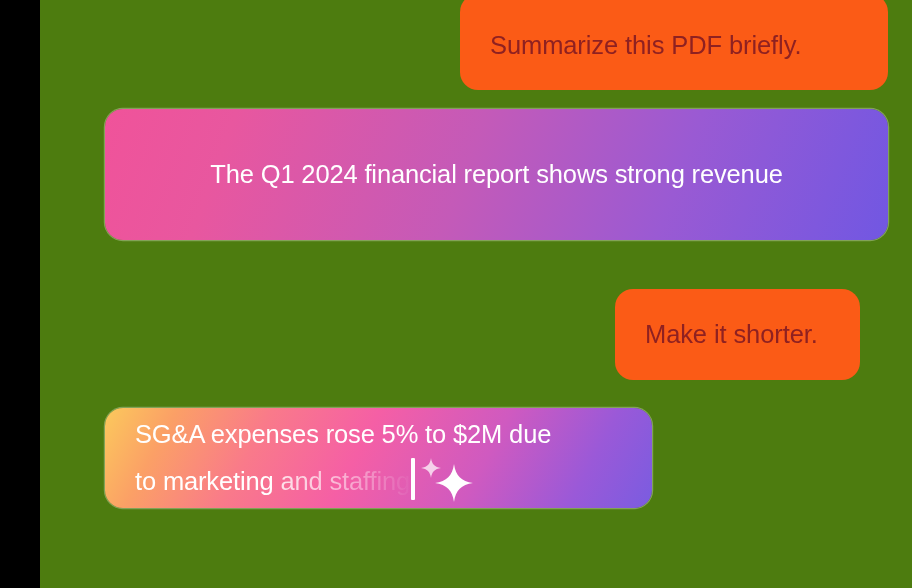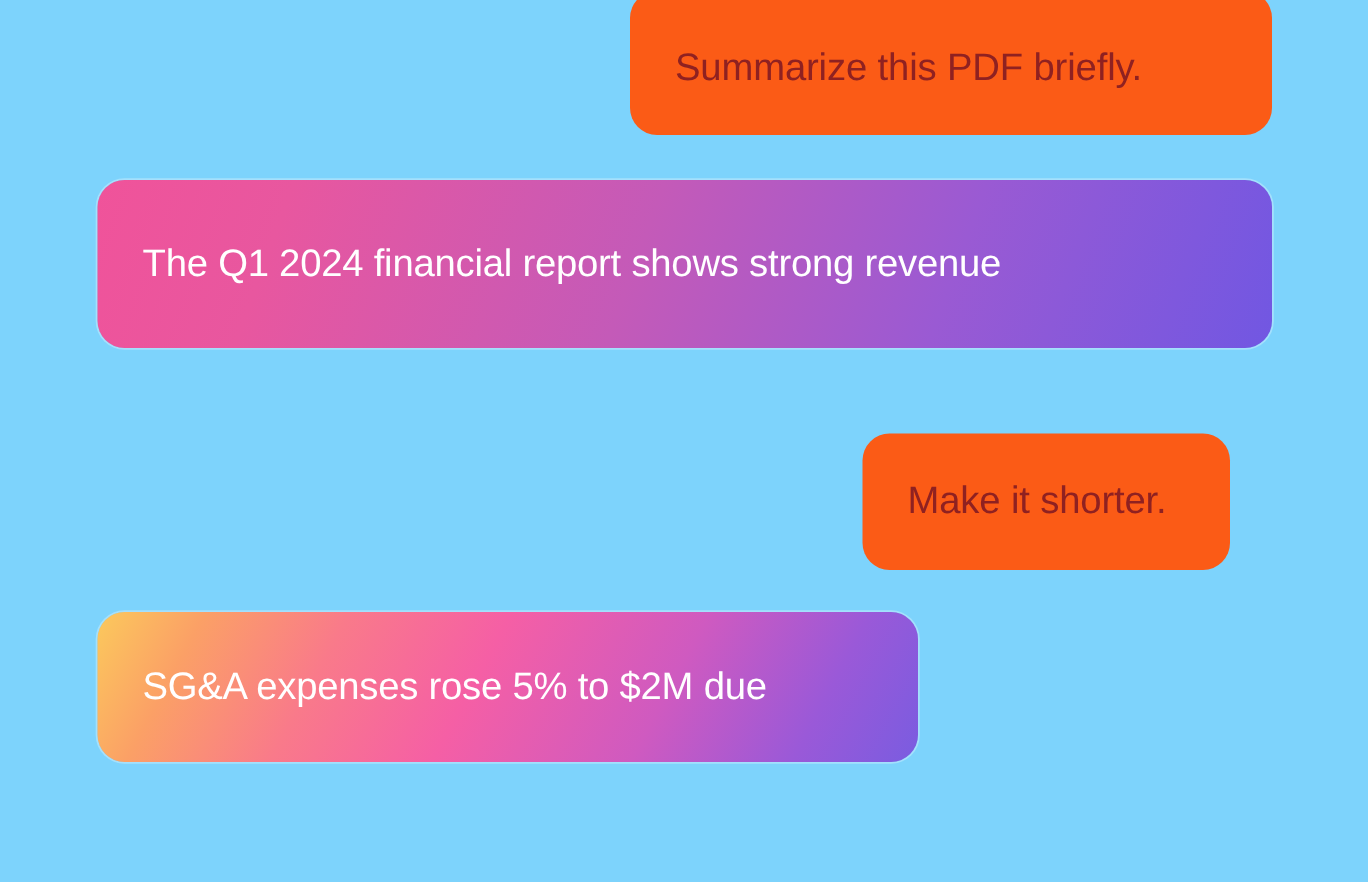--- a/index.html
+++ b/index.html
@@ -12,21 +12,22 @@
     height: 588px;
     overflow: hidden;
     font-family: "Liberation Sans", sans-serif;
     position: relative;
     -webkit-font-smoothing: antialiased;
   }
 
   .chat-canvas {
     position: absolute;
     inset: 0;
-    background: #7dd3fc;
+    background: #4d7c0f;
+    margin-left: 40px;
   }
 
   
   .bubble {
     position: absolute;
     box-sizing: border-box;
     border-radius: 18px;
     display: flex;
     flex-direction: column;
     justify-content: center;
@@ -71,30 +72,31 @@
     padding: 0 30px;
     box-shadow: 0 0 0 1.2px rgba(255, 255, 255, 0.30);
   }
   .bubble-assistant .line {
     white-space: nowrap;
     line-height: 47px;
   }
 
   #bubble-assistant-1 {
     left: 65px;
-    top: 120px;
+    top: 109px;
     width: 783px;
-    height: 112px;
+    height: 131px;
     background:
       linear-gradient(110deg,
         #f0539a 0%,
         #e8579f 16%,
         #c45ab8 46%,
         #9a5ad3 72%,
         #7157e2 100%);
+    align-items: center;
   }
 
   #bubble-assistant-2 {
     left: 65px;
     top: 408px;
     width: 547px;
     height: 100px;
     background:
       linear-gradient(118deg,
         #fbc95c 0%,
@@ -155,15 +157,23 @@
   <div class="bubble bubble-assistant" id="bubble-assistant-1">
     <span class="line">The Q1 2024 financial report shows strong revenue</span>
   </div>
 
   <div class="bubble bubble-user" id="bubble-user-2">
     <span class="line">Make it shorter.</span>
   </div>
 
   <div class="bubble bubble-assistant" id="bubble-assistant-2">
     <span class="line">SG&amp;A expenses rose 5% to $2M due</span>
+    <span class="line"><span>to marketing </span><span class="stream-fade">and staffing</span><span class="caret"></span><span class="sparkles">
+        <svg class="sparkle-small" width="20" height="20" viewBox="0 0 20 20">
+          <path fill="#ffffff" fill-opacity="0.72" d="M10 0 C10.9 6.2 13.8 9.1 20 10 C13.8 10.9 10.9 13.8 10 20 C9.1 13.8 6.2 10.9 0 10 C6.2 9.1 9.1 6.2 10 0 Z"></path>
+        </svg>
+        <svg class="sparkle-large" width="38" height="38" viewBox="0 0 38 38">
+          <path fill="#ffffff" d="M19 0 C20.7 11.8 26.2 17.3 38 19 C26.2 20.7 20.7 26.2 19 38 C17.3 26.2 11.8 20.7 0 19 C11.8 17.3 17.3 11.8 19 0 Z"></path>
+        </svg>
+      </span></span>
   </div>
 
 </div>
 
 </body></html>

